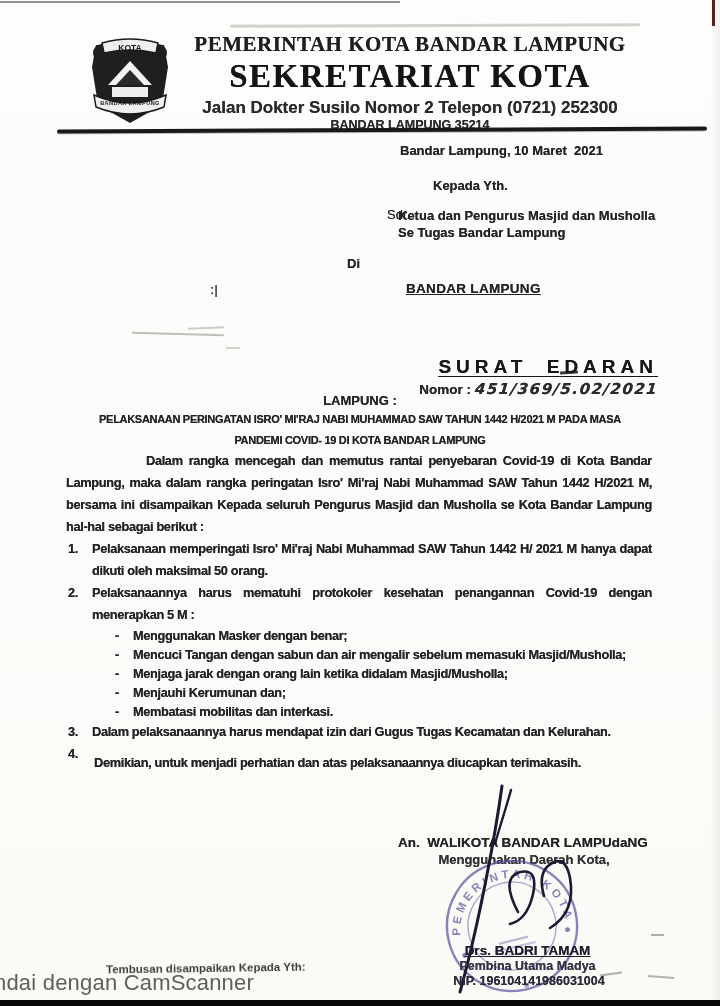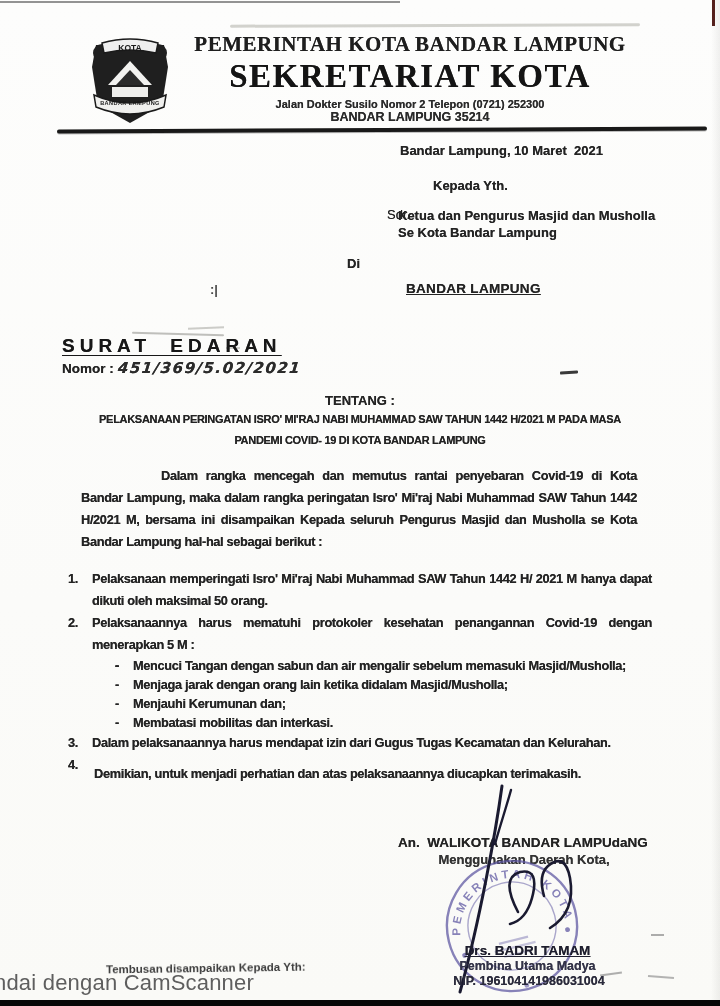--- a/index.html
+++ b/index.html
@@ -7,42 +7,42 @@
     position:relative;width:720px;height:1006px;overflow:hidden;
     background:linear-gradient(180deg,#fdfdfc 0%,#fbfbf9 60%,#fafaf7 100%);
     font-family:"Liberation Sans",sans-serif;color:#232323;
   }
   .scan{text-shadow:0 0 0.6px rgba(45,45,45,0.85);}
   .abs{position:absolute;}
   
   .hdr-text{left:175px;top:32px;width:470px;text-align:center;}
   .hdr-line1{font-family:"Liberation Serif",serif;font-size:21px;font-weight:600;letter-spacing:0.5px;color:#1e1e1e;}
   .hdr-line2{font-family:"Liberation Serif",serif;font-size:33px;font-weight:700;letter-spacing:1.5px;color:#141414;margin-top:1px;}
-  .hdr-addr{font-size:11px;font-weight:700;margin-top:3px;color:#2a2a2a;}
+  .hdr-addr{font-size:17px;font-weight:700;margin-top:3px;color:#2a2a2a;}
   .hdr-zip{font-size:12.5px;font-weight:700;color:#2a2a2a;}
   .rule{left:57px;top:128px;width:650px;height:4px;background:#191919;border-radius:2px;transform:rotate(-0.25deg);box-shadow:0 1px 0 rgba(0,0,0,.25);}
   
   .dateline{left:400px;top:143px;font-size:13px;font-weight:700;white-space:pre;}
   .kepada{left:426px;top:178px;font-size:13px;font-weight:700;margin-left:7px;}
   .sdr{left:347px;top:207px;font-size:13px;font-weight:400;margin-left:40px;}
   .recipient{left:398px;top:207px;width:270px;font-size:13px;font-weight:700;line-height:17px;}
   .di{left:347px;top:256px;font-size:13px;font-weight:700;}
   .hand-mark{left:210px;top:282px;font-size:13px;color:#4a4a4a;font-weight:600;}
   .city{left:406px;top:281px;font-size:13.5px;font-weight:700;text-decoration:underline;letter-spacing:0.3px;}
   
-  .title-block{left:62px;top:335px;width:596px;text-align:left;}
+  .title-block{left:62px;top:356px;width:596px;text-align:right;}
   .surat{font-size:19px;font-weight:700;letter-spacing:5px;word-spacing:9px;text-decoration:underline;text-underline-offset:3px;color:#171717;}
   .nomor-line{margin-top:2px;font-size:13.5px;font-weight:700;}
   .nomor-value{display:inline-block;font-family:"DejaVu Sans",sans-serif;font-style:italic;font-weight:600;font-size:15px;letter-spacing:1.5px;transform:skewX(-6deg);color:#2b2b2b;}
   .tentang-block{left:62px;top:393px;width:596px;text-align:center;}
   .tentang{font-size:13px;font-weight:700;}
   .subject{font-size:11px;font-weight:700;letter-spacing:-0.3px;line-height:20px;white-space:nowrap;margin-top:1px;}
   
   .body-block{left:66px;top:450px;width:586px;font-size:12.8px;font-weight:700;letter-spacing:-0.35px;text-align:justify;}
-  .opening{line-height:22px;text-indent:80px;margin:15px;}
+  .opening{line-height:22px;text-indent:80px;margin:0;}
   .item{position:relative;padding-left:26px;line-height:22px;}
   .item-no{position:absolute;left:2px;top:0;}
   .sub{position:relative;margin-left:47px;padding-left:20px;line-height:19px;text-align:left;}
   .sub-dash{position:absolute;left:2px;top:0;}
   .closing{margin-top:9px;line-height:22px;text-indent:28px;}
   
   .an-line{left:398px;top:835px;font-size:13.5px;font-weight:700;white-space:pre;}
   .role-line{left:398px;top:852px;width:252px;text-align:center;font-size:13px;font-weight:600;color:#333;}
   .sig-name{left:425px;top:943px;width:205px;text-align:center;font-size:13.5px;font-weight:700;text-decoration:underline;color:#1d1d2e;}
   .sig-rank{left:425px;top:959px;width:205px;text-align:center;font-size:12.5px;font-weight:600;color:#33334a;}
@@ -105,54 +105,55 @@
     <div class="hdr-addr">Jalan Dokter Susilo Nomor 2 Telepon (0721) 252300</div>
     <div class="hdr-zip">BANDAR LAMPUNG 35214</div>
   </div>
   <div class="abs rule"></div>
 
   <div class="abs dateline scan">Bandar Lampung, 10 Maret  2021</div>
   <div class="abs kepada scan">Kepada Yth.</div>
   <div class="abs sdr scan">Sdr.</div>
   <div class="abs recipient scan">
     <div>Ketua dan Pengurus Masjid dan Musholla</div>
-    <div>Se Kota Bandar Lampung</div>
+    <div>Se Tugas Bandar Lampung</div>
   </div>
   <div class="abs di scan">Di</div>
   <div class="abs hand-mark">:|</div>
   <div class="abs city scan">BANDAR LAMPUNG</div>
 
   <div class="abs title-block scan">
     <div class="surat">SURAT EDARAN</div>
     <div class="nomor-line">
       <span>Nomor :</span>
       <span class="nomor-value">451/369/5.02/2021</span>
     </div>
   </div>
 
   <div class="abs tentang-block scan">
-    <div class="tentang">TENTANG :</div>
+    <div class="tentang">LAMPUNG :</div>
     <div class="subject">PELAKSANAAN PERINGATAN ISRO' MI'RAJ NABI MUHAMMAD SAW TAHUN 1442 H/2021 M PADA MASA</div>
     <div class="subject">PANDEMI COVID- 19 DI KOTA BANDAR LAMPUNG</div>
   </div>
 
   <div class="abs body-block scan">
     <p class="opening">Dalam rangka mencegah dan memutus rantai penyebaran Covid-19 di Kota Bandar Lampung, maka dalam rangka peringatan Isro' Mi'raj Nabi Muhammad SAW Tahun 1442 H/2021 M, bersama ini disampaikan Kepada seluruh Pengurus Masjid dan Musholla se Kota Bandar Lampung hal-hal sebagai berikut :</p>
 
     <div class="item">
       <span class="item-no">1.</span>
       <span>Pelaksanaan memperingati Isro' Mi'raj Nabi Muhammad SAW Tahun 1442 H/ 2021 M hanya dapat dikuti oleh maksimal 50 orang.</span>
     </div>
 
     <div class="item">
       <span class="item-no">2.</span>
       <span>Pelaksanaannya harus mematuhi protokoler kesehatan penangannan Covid-19 dengan menerapkan 5 M :</span>
     </div>
     <div class="sub">
       <span class="sub-dash">-</span>
+      <span>Menggunakan Masker dengan benar;</span>
     </div>
     <div class="sub">
       <span class="sub-dash">-</span>
       <span>Mencuci Tangan dengan sabun dan air mengalir sebelum memasuki Masjid/Musholla;</span>
     </div>
     <div class="sub">
       <span class="sub-dash">-</span>
       <span>Menjaga jarak dengan orang lain ketika didalam Masjid/Musholla;</span>
     </div>
     <div class="sub">

